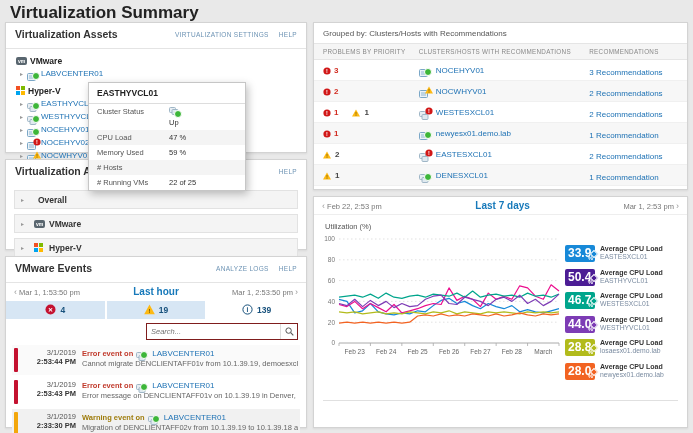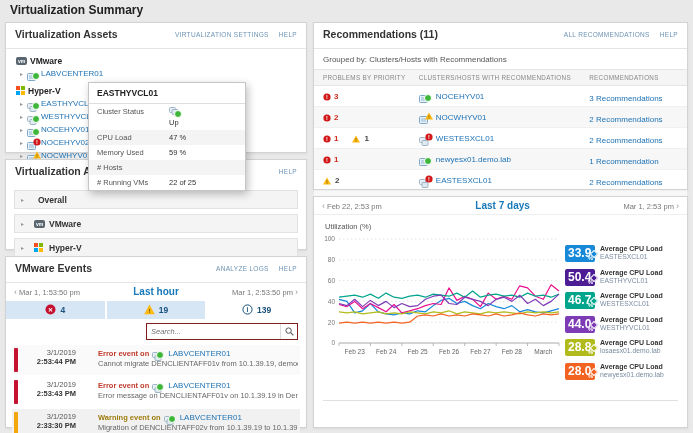--- a/index.html
+++ b/index.html
@@ -1,17 +1,17 @@
 <!DOCTYPE html>
 <html><head>
 <meta charset="utf-8">
 <style>
   html,body{margin:0;padding:0;background:#e9e9e9;font-family:"Liberation Sans",sans-serif;}
   #app{position:relative;width:693px;height:433px;background:#e9e9e9;overflow:hidden;}
-  .page-title{position:absolute;top:3px;left:10px;font-size:12px;font-weight:bold;color:#222;}
+  .page-title{position:absolute;top:3px;left:10px;font-size:17px;font-weight:bold;color:#222;}
   .panel{position:absolute;background:#fff;border:1px solid #d3d3d3;box-shadow:0 1px 2px rgba(0,0,0,.07);box-sizing:border-box;}
   .panel-hd{display:flex;justify-content:space-between;align-items:center;padding:5px 9px 8px 9px;border-bottom:1px solid #e4e4e4;}
   .panel-title{font-size:10.5px;font-weight:bold;color:#333;white-space:nowrap;overflow:hidden;}
   .hd-links{font-size:6.5px;color:#6d93b4;letter-spacing:.3px;white-space:nowrap;}
   .hd-links span{margin-left:8px;cursor:pointer;}
   
   #asset-tree{padding:5px 8px 2px 8px;}
   .tree-group{display:flex;align-items:center;height:13px;margin-left:2px;}
   .tree-group .g-label{font-size:8.5px;font-weight:bold;color:#222;margin-left:3px;}
   .tree-item{display:flex;align-items:center;height:13px;margin-left:6px;}
@@ -43,21 +43,21 @@
   .search-box input{flex:1;border:none;outline:none;font-size:7.5px;font-style:italic;color:#555;padding:0 4px;font-family:"Liberation Sans",sans-serif;background:transparent;}
   .search-mag{width:16px;border-left:1px solid #ddd;display:flex;align-items:center;justify-content:center;cursor:pointer;}
   #ev-list{padding:2px 6px 0 6px;}
   .ev-row{display:flex;align-items:stretch;height:30px;margin-bottom:2px;padding:3px 2px;box-sizing:border-box;}
   .ev-bar{width:4px;border-radius:1px;margin-right:6px;flex:0 0 auto;}
   .ev-bar.error{background:#c41230;}
   .ev-bar.warning{background:#f3a70c;}
   .ev-dt{width:52px;text-align:right;margin-right:6px;flex:0 0 auto;}
   .ev-date{font-size:7.5px;color:#555;}
   .ev-time{font-size:7.5px;font-weight:bold;color:#333;}
-  .ev-txt{flex:1;overflow:hidden;margin-left:16px;}
+  .ev-txt{flex:1;overflow:hidden;}
   .ev-line1{display:flex;align-items:center;gap:3px;white-space:nowrap;}
   .ev-kind{font-size:7.5px;font-weight:bold;}
   .ev-kind.error{color:#c0392b;}
   .ev-kind.warning{color:#9e7c0c;}
   .ev-detail{font-size:7.5px;color:#666;white-space:nowrap;overflow:hidden;margin-top:1px;}
   
   .grouped-by{font-size:8px;color:#555;padding:6px 9px 5px 9px;}
   .rec-thead{display:flex;background:#f5f5f5;border-top:1px solid #e5e5e5;border-bottom:1px solid #e5e5e5;padding:4px 9px;}
   .rec-th{font-size:6.3px;color:#888;letter-spacing:.3px;}
   .rec-row{display:flex;align-items:center;padding:0 9px;height:20px;border-bottom:1px solid #f0f0f0;}
@@ -318,27 +318,20 @@
                 </svg><span class="dot up"></span></span>
               <a class="blue-link">LABVCENTER01</a>
             </div>
             <div class="ev-detail">Migration of DENCLIENTAFF02v from 10.1.39.19 to 10.1.39.18 and re</div>
           </div>
         </div>
       </div>
   </section>
 
   <section class="panel" style="left:313px;top:22px;width:375px;height:168px;">
-    <div class="panel-hd">
-      <div class="panel-title">Recommendations (11)</div>
-      <div class="hd-links">
-        <span>ALL RECOMMENDATIONS</span>
-        <span>HELP</span>
-      </div>
-    </div>
     <div class="grouped-by">Grouped by: Clusters/Hosts with Recommendations</div>
     <div class="rec-thead" id="rec-thead">
         <div class="rec-th" style="width: 27%;">PROBLEMS BY PRIORITY</div>
         <div class="rec-th" style="width: 48%;">CLUSTERS/HOSTS WITH RECOMMENDATIONS</div>
         <div class="rec-th" style="width: 25%;">RECOMMENDATIONS</div>
       </div>
     <div id="rec-rows">
         <div class="rec-row">
           <div class="c-prio">
             <span><svg width="8" height="8" viewBox="0 0 8 8">

